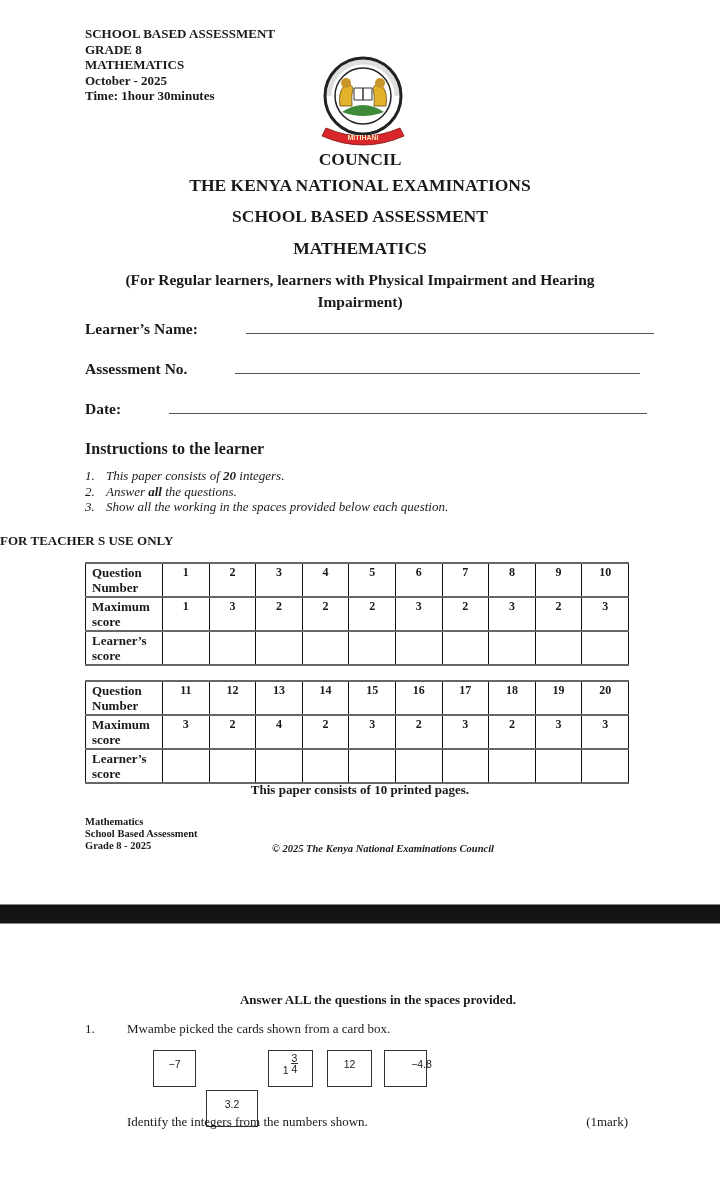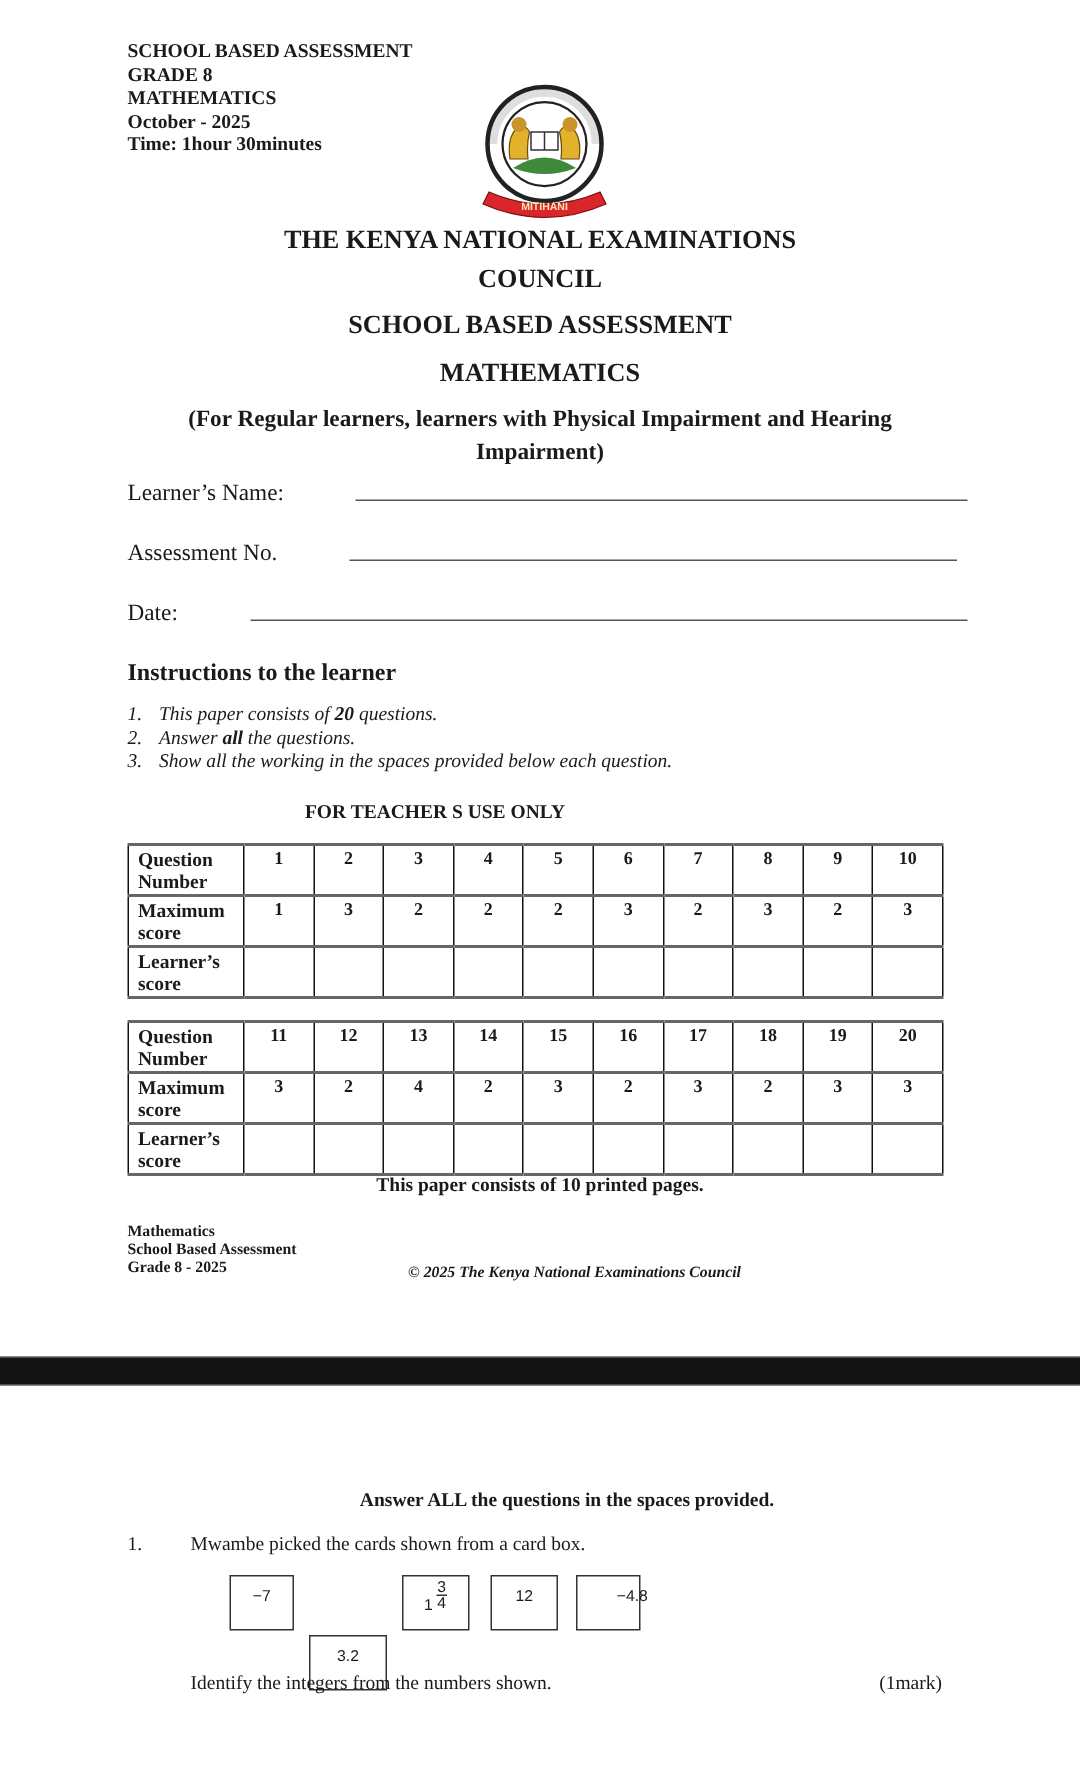--- a/index.html
+++ b/index.html
@@ -16,29 +16,29 @@
 
     
     .logo { left: 318px; top: 56px; width: 90px; height: 96px; }
 
     .center { left: 0; width: 720px; text-align: center; font-weight: bold; }
     .t-council { top: 146px; font-size: 17.5px; line-height: 26px; }
     .t-sba { top: 206px; font-size: 17.5px; }
     .t-math { top: 238px; font-size: 17.5px; }
     .t-for { top: 269px; font-size: 15.5px; line-height: 22px; left: 100px; width: 520px; }
 
-    .field { left: 85px; font-size: 15.5px; font-weight: normal; display: flex; align-items: flex-end; gap: 44px; }
+    .field { left: 85px; font-size: 15.5px; font-weight: bold; display: flex; align-items: flex-end; gap: 44px; }
     .field .line { border-bottom: 1.5px solid #555; height: 1px; margin-left: 4px; margin-bottom: 4px; }
 
     .instr-title { left: 85px; top: 440px; font-size: 16px; font-weight: bold; }
     .instr-list { left: 85px; top: 468px; font-size: 13px; line-height: 15.5px; font-style: italic; }
     .instr-list .item { display: flex; }
     .instr-list .num { width: 21px; }
 
-    .teacher { left: 0; width: 580px; text-align: center; top: 533px; font-size: 13px; font-weight: bold; }
+    .teacher { left: 0; width: 580px; top: 533px; font-size: 13px; font-weight: bold; }
 
     table.scores { position: absolute; left: 85px; border-collapse: collapse; width: 544px; table-layout: fixed; }
     table.scores td {
       border: 1.2px solid #111; font-weight: bold; font-size: 12px; vertical-align: top;
       height: 31px; padding: 1px 0 0 0; text-align: center; line-height: 15px;
     }
     table.scores tr td { border-top: 2px solid #666; border-bottom: 2px solid #666; }
     table.scores td.rowlabel { text-align: left; padding-left: 6px; width: 70px; font-size: 13px; }
     .t1 { top: 562px; }
     .t2 { top: 680px; }
@@ -91,22 +91,22 @@
     <path d="M36 32 h9 v12 h-9 z M45 32 h9 v12 h-9 z" fill="#fff" stroke="#333" stroke-width="1"></path>
 
     <path d="M24 56 q21 -14 42 0 q-21 8 -42 0 z" fill="#3f8a3a"></path>
 
     <path d="M8 72 q37 16 74 0 l4 8 q-41 18 -82 0 z" fill="#d8262b" stroke="#7a1010" stroke-width="0.8"></path>
     <text x="45" y="84" font-size="7" text-anchor="middle" fill="#ffe3b0" font-family="Liberation Sans, sans-serif" font-weight="bold">MITIHANI</text>
   </svg>
 </div>
 
 <div class="abs center t-council">
+  <div>COUNCIL</div>
   <div>THE KENYA NATIONAL EXAMINATIONS</div>
-  <div>COUNCIL</div>
 </div>
 <div class="abs center t-sba">SCHOOL BASED ASSESSMENT</div>
 <div class="abs center t-math">MATHEMATICS</div>
 <div class="abs center t-for">(For Regular learners, learners with Physical Impairment and Hearing Impairment)</div>
 
 <div class="abs field" style="top:320px;">
   <span>Learner’s Name:</span>
   <span class="line" style="width:408px;"></span>
 </div>
 <div class="abs field" style="top:360px;">
@@ -115,21 +115,21 @@
 </div>
 <div class="abs field" style="top:400px;">
   <span>Date:</span>
   <span class="line" style="width:478px;"></span>
 </div>
 
 <div class="abs instr-title">Instructions to the learner</div>
 <div class="abs instr-list">
   <div class="item">
     <span class="num">1.</span>
-    <span><span>This paper consists of </span><b>20</b><span> questions.</span></span>
+    <span><span>This paper consists of </span><b>20</b><span> integers.</span></span>
   </div>
   <div class="item">
     <span class="num">2.</span>
     <span><span>Answer </span><b>all</b><span> the questions.</span></span>
   </div>
   <div class="item">
     <span class="num">3.</span>
     <span><span>Show all the working in the spaces provided below each question.</span><b></b><span></span></span>
   </div>
 </div>

